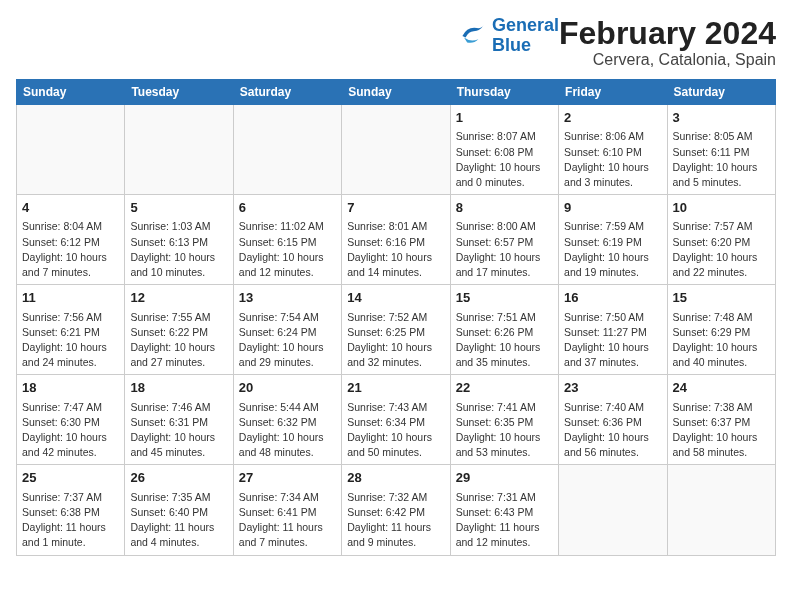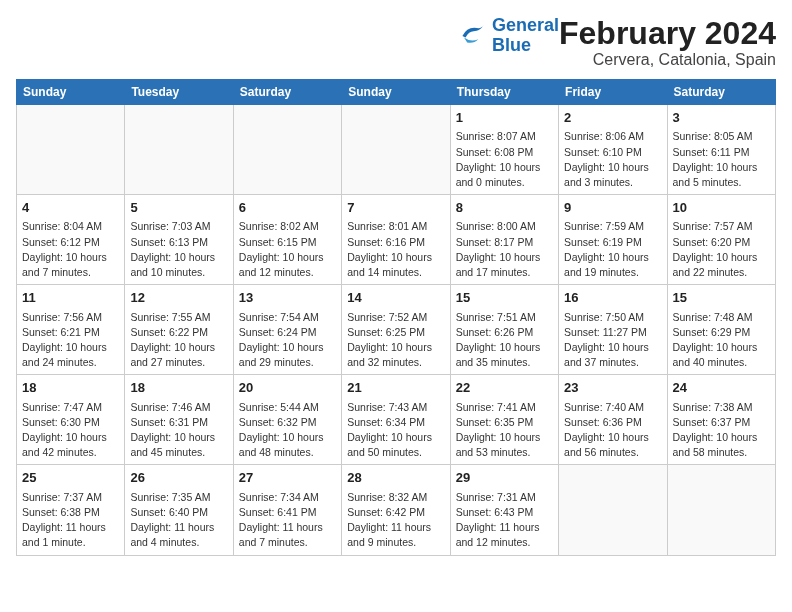--- a/index.html
+++ b/index.html
@@ -150,43 +150,43 @@
       <tr>
         <td>
           <span class="day-num">4</span>
           <div class="day-info">Sunrise: 8:04 AM
 Sunset: 6:12 PM
 Daylight: 10 hours
 and 7 minutes.</div>
         </td>
         <td>
           <span class="day-num">5</span>
-          <div class="day-info">Sunrise: 7:03 AM
+          <div class="day-info">Sunrise: 1:03 AM
 Sunset: 6:13 PM
 Daylight: 10 hours
 and 10 minutes.</div>
         </td>
         <td>
           <span class="day-num">6</span>
-          <div class="day-info">Sunrise: 8:02 AM
+          <div class="day-info">Sunrise: 11:02 AM
 Sunset: 6:15 PM
 Daylight: 10 hours
 and 12 minutes.</div>
         </td>
         <td>
           <span class="day-num">7</span>
           <div class="day-info">Sunrise: 8:01 AM
 Sunset: 6:16 PM
 Daylight: 10 hours
 and 14 minutes.</div>
         </td>
         <td>
           <span class="day-num">8</span>
           <div class="day-info">Sunrise: 8:00 AM
-Sunset: 8:17 PM
+Sunset: 6:57 PM
 Daylight: 10 hours
 and 17 minutes.</div>
         </td>
         <td>
           <span class="day-num">9</span>
           <div class="day-info">Sunrise: 7:59 AM
 Sunset: 6:19 PM
 Daylight: 10 hours
 and 19 minutes.</div>
         </td>
@@ -317,21 +317,21 @@
         </td>
         <td>
           <span class="day-num">27</span>
           <div class="day-info">Sunrise: 7:34 AM
 Sunset: 6:41 PM
 Daylight: 11 hours
 and 7 minutes.</div>
         </td>
         <td>
           <span class="day-num">28</span>
-          <div class="day-info">Sunrise: 8:32 AM
+          <div class="day-info">Sunrise: 7:32 AM
 Sunset: 6:42 PM
 Daylight: 11 hours
 and 9 minutes.</div>
         </td>
         <td>
           <span class="day-num">29</span>
           <div class="day-info">Sunrise: 7:31 AM
 Sunset: 6:43 PM
 Daylight: 11 hours
 and 12 minutes.</div>

